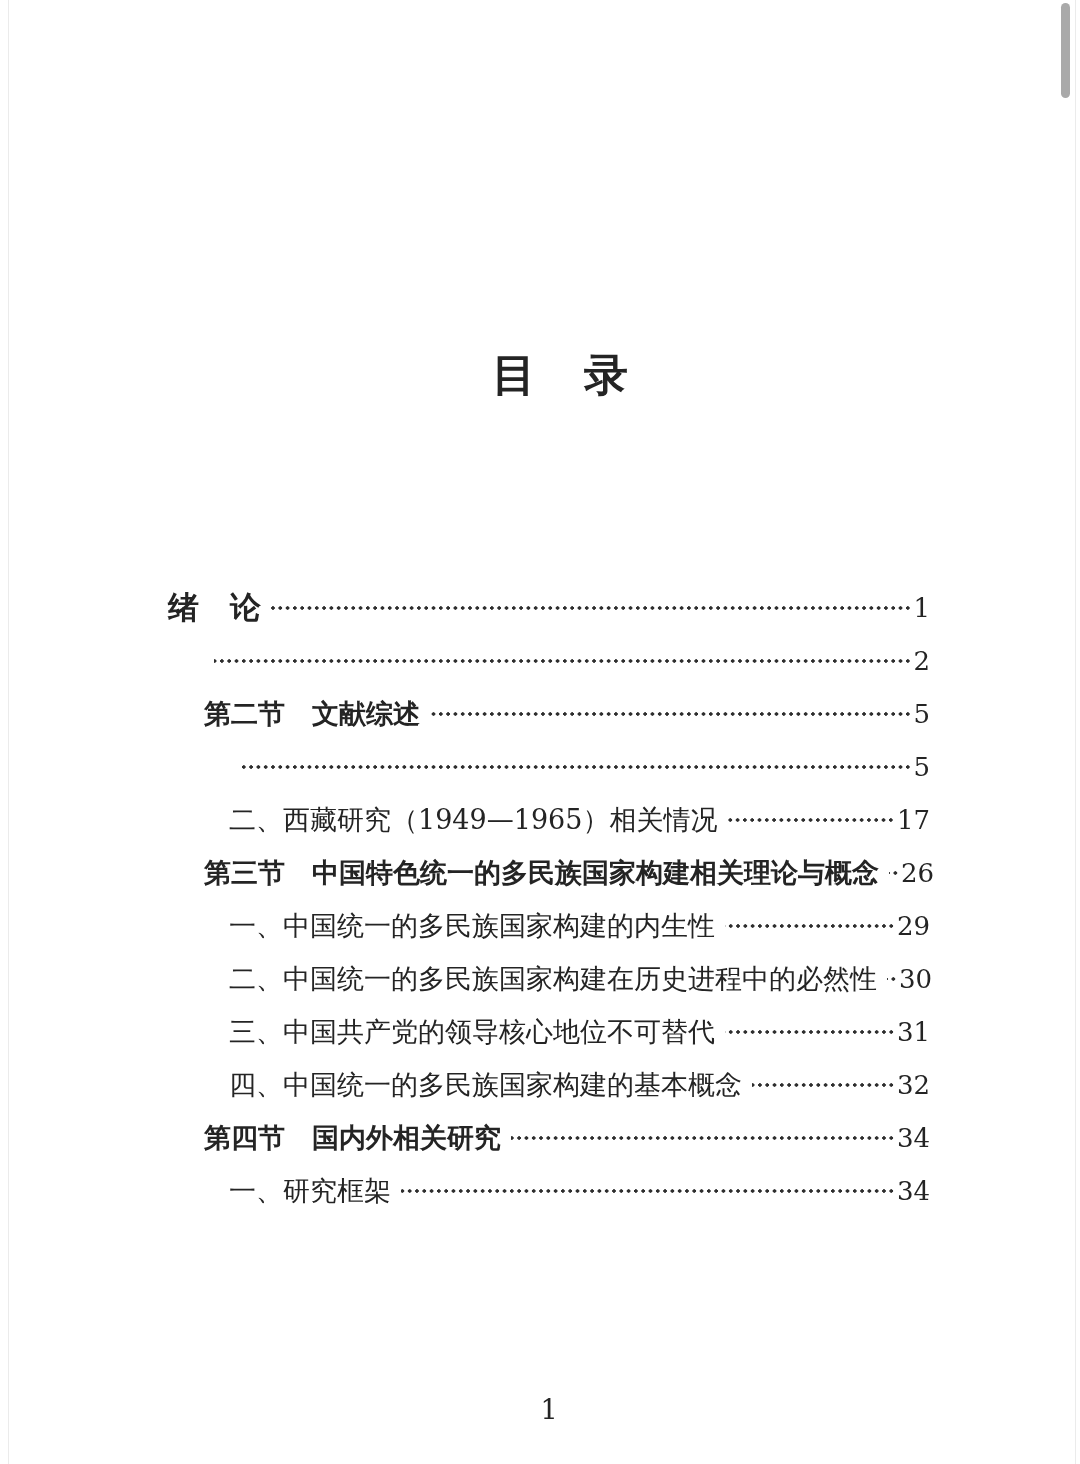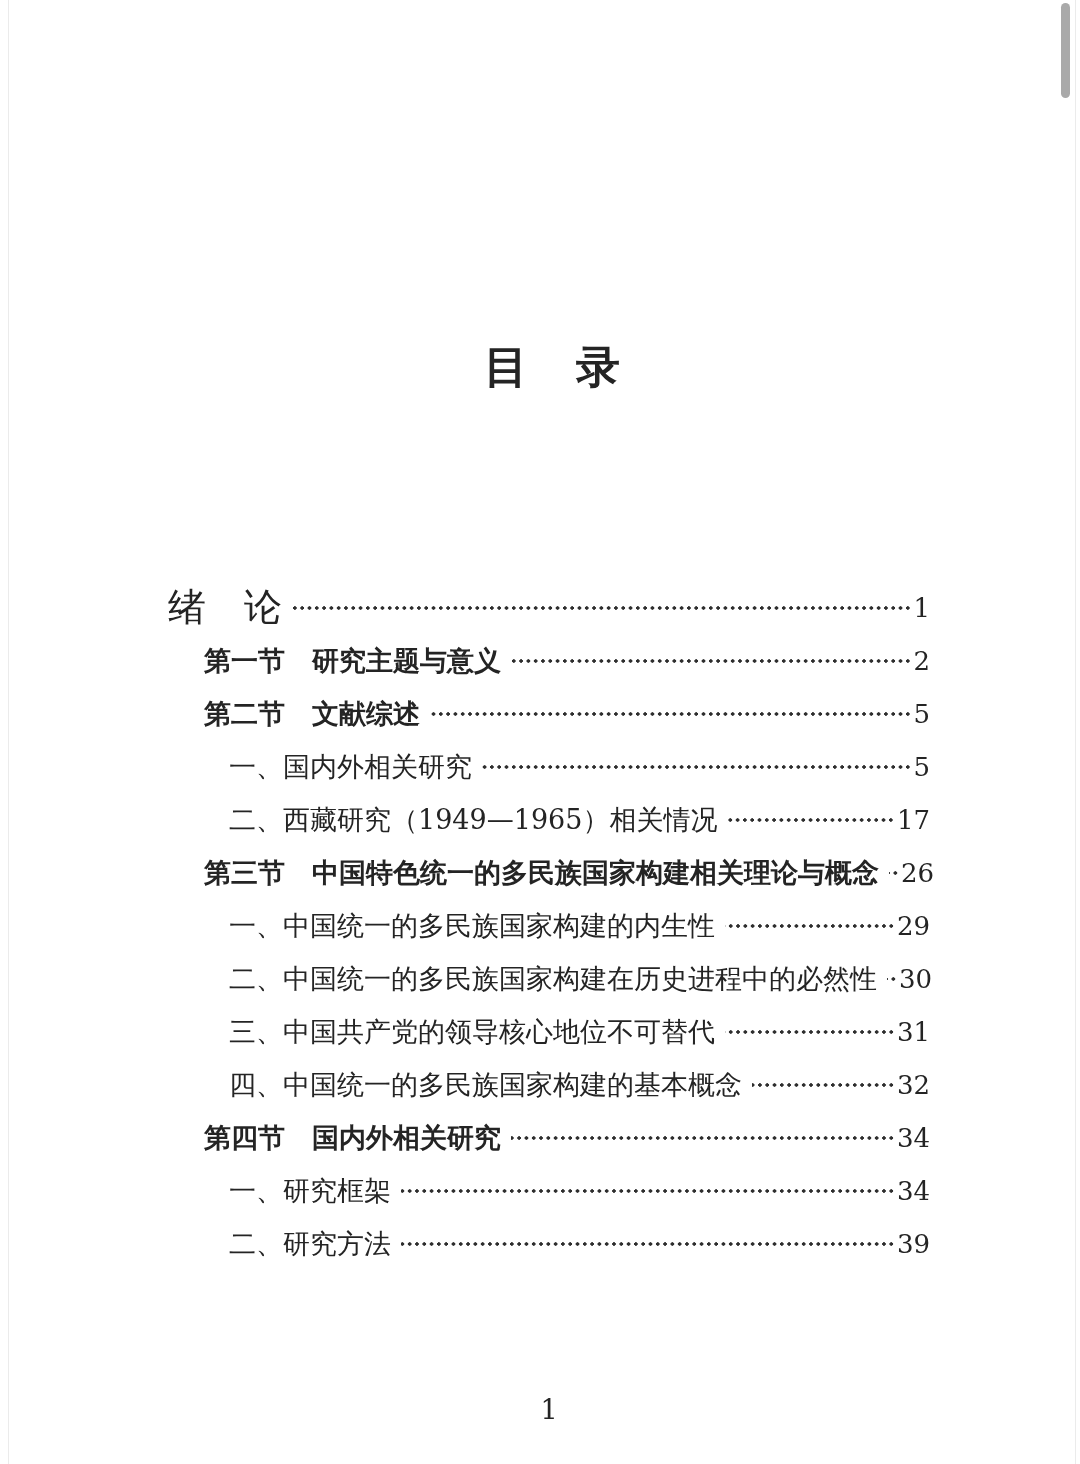--- a/index.html
+++ b/index.html
@@ -19,21 +19,21 @@
   
   .scroll-thumb {
     position: absolute; left: 1061px; top: 3px;
     width: 9px; height: 95px; border-radius: 5px;
     background: var(--scrollbar_thumb, #a9a9a9);
   }
 
   
   .doc-title {
     position: absolute; left: 168px; width: 762px; top: 334px;
-    margin: 4px; text-align: center;
+    margin: 12px; text-align: center;
     font-size: 44px; font-weight: bold; letter-spacing: 2px;
     font-family: "DejaVu Serif", "Liberation Serif", serif;
   }
 
   
   .toc { position: absolute; left: 168px; width: 762px; top: 581px; }
   .toc-row { display: flex; align-items: center; height: 53px; }
   .toc-label { white-space: nowrap; flex: 0 0 auto; }
 
   .toc-leader {
@@ -46,21 +46,21 @@
   }
   .toc-page { flex: 0 0 auto; font-size: 26px; font-family: "DejaVu Serif", "Liberation Serif", serif; }
   .two-digit .toc-page { margin-left: 0; }
 
   
   .level-0 { padding-left: 0; }
   .level-1 { padding-left: 36px; }
   .level-2 { padding-left: 61px; }
 
   
-  .style-chapter .toc-label { font-size: 38px; font-weight: normal;  font-family: "DejaVu Serif", "Liberation Serif", serif; }
+  .style-chapter .toc-label { font-size: 31px; font-weight: bold;  font-family: "DejaVu Serif", "Liberation Serif", serif; }
   .style-section .toc-label { font-size: 27px; font-weight: 600;   font-family: "DejaVu Sans", "Liberation Sans", sans-serif; }
   .style-item    .toc-label { font-size: 27px; font-weight: normal;font-family: "DejaVu Serif", "Liberation Serif", serif; }
 
   
   .footer-page-num {
     position: absolute; left: 168px; width: 762px; top: 1394px;
     text-align: center; font-size: 27px;
   }
 </style>
 </head>
@@ -73,33 +73,31 @@
 <h1 class="doc-title">目　录</h1>
 
 <div class="toc">
   <div class="toc-row level-0 style-chapter">
     <span class="toc-label">绪　论</span>
     <span class="toc-leader"></span>
     <span class="toc-page">1</span>
   </div>
 
   <div class="toc-row level-1 style-section">
-    <span class="toc-label">第一节　研究主题与意义</span>
     <span class="toc-leader"></span>
     <span class="toc-page">2</span>
   </div>
 
   <div class="toc-row level-1 style-section">
     <span class="toc-label">第二节　文献综述</span>
     <span class="toc-leader"></span>
     <span class="toc-page">5</span>
   </div>
 
   <div class="toc-row level-2 style-item">
-    <span class="toc-label">一、国内外相关研究</span>
     <span class="toc-leader"></span>
     <span class="toc-page">5</span>
   </div>
 
   <div class="toc-row level-2 style-item two-digit">
     <span class="toc-label">二、西藏研究（1949—1965）相关情况</span>
     <span class="toc-leader"></span>
     <span class="toc-page">17</span>
   </div>
 
@@ -138,20 +136,15 @@
     <span class="toc-leader"></span>
     <span class="toc-page">34</span>
   </div>
 
   <div class="toc-row level-2 style-item two-digit">
     <span class="toc-label">一、研究框架</span>
     <span class="toc-leader"></span>
     <span class="toc-page">34</span>
   </div>
 
-  <div class="toc-row level-2 style-item two-digit">
-    <span class="toc-label">二、研究方法</span>
-    <span class="toc-leader"></span>
-    <span class="toc-page">39</span>
-  </div>
 </div>
 
 <div class="footer-page-num">1</div>
 
 </body></html>

